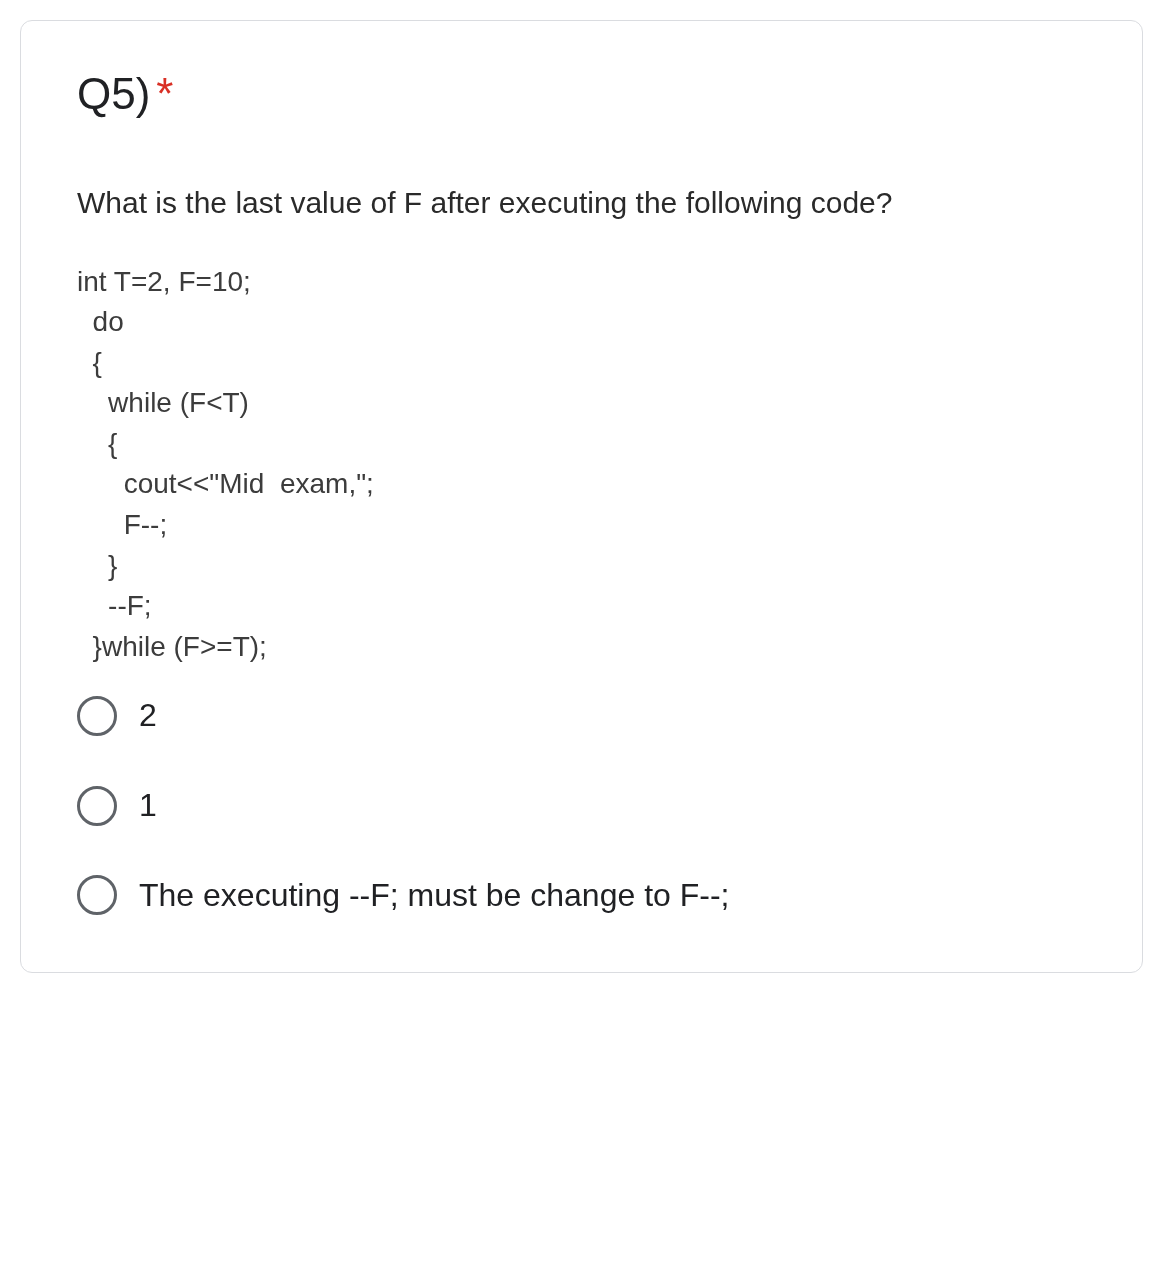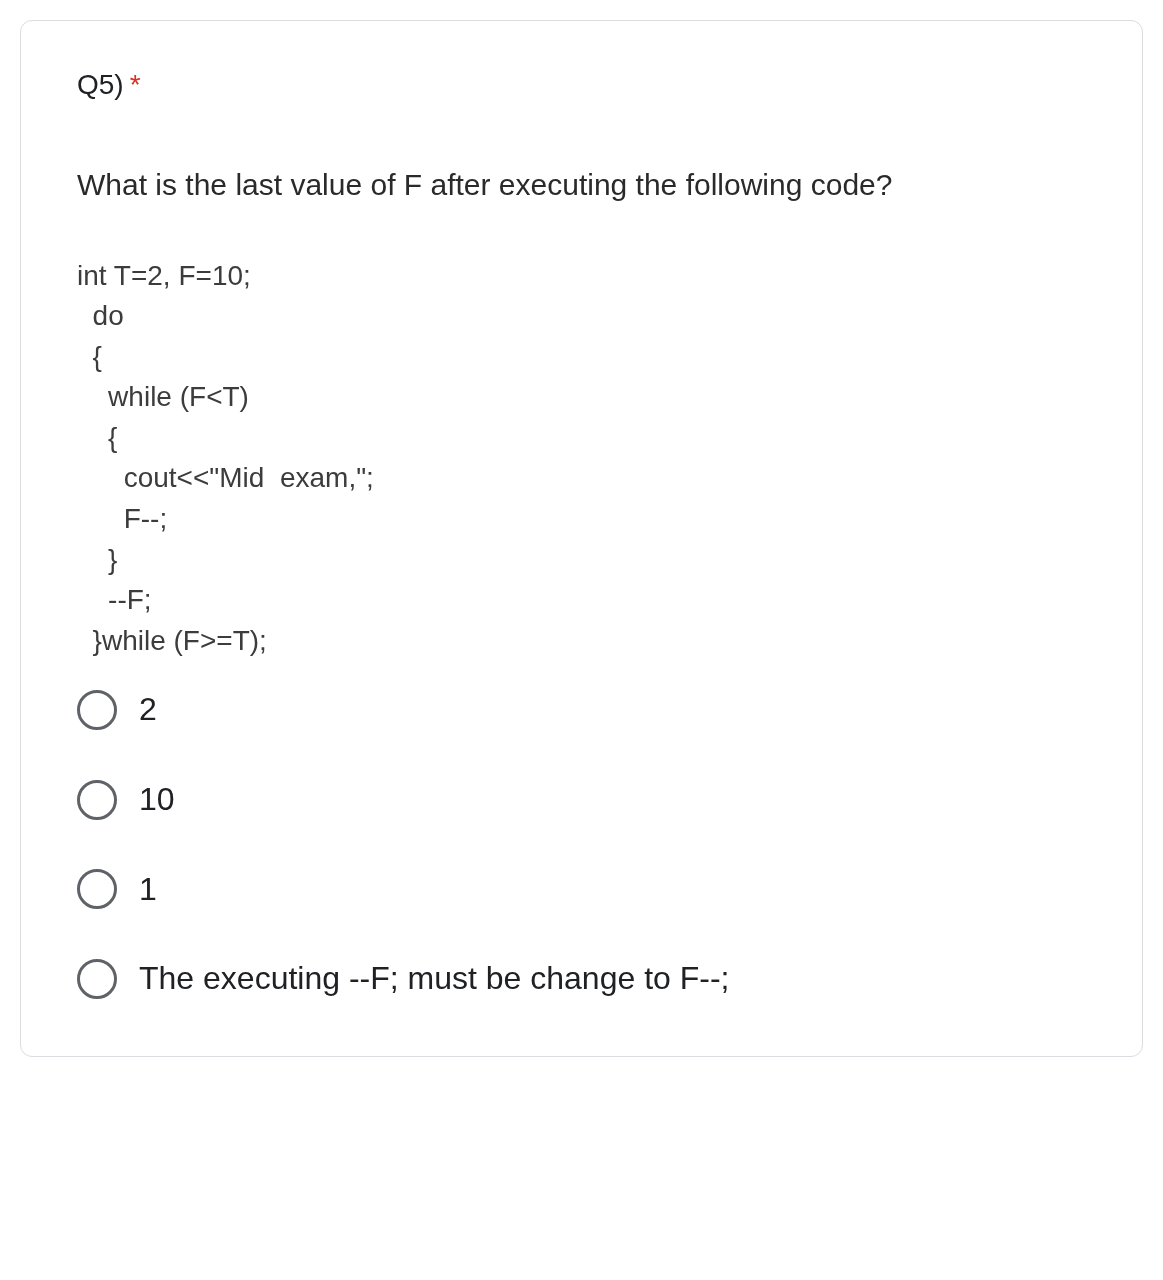--- a/index.html
+++ b/index.html
@@ -13,34 +13,34 @@
   .card {
     width: 100%;
     max-width: 1123px;
     margin: 0 auto;
     border: 1px solid #dadce0;
     border-radius: 12px;
     padding: 48px 56px 56px 56px;
     background: #fff;
   }
   .title-row {
-    font-size: 28px;
+    font-size: 44px;
     font-weight: 400;
     margin-bottom: 64px;
     letter-spacing: 0;
   }
   .required {
     color: #d93025;
     margin-left: 6px;
   }
   .prompt {
     font-size: 30px;
     font-weight: 400;
     color: #2a2a2a;
-    margin-bottom: 50px;
+    margin-bottom: 38px;
     line-height: 1.35;
   }
   .code-block {
     font-size: 28px;
     color: #3c3c3c;
     white-space: pre;
     margin-bottom: 28px;
     line-height: 1.45;
     font-family: Arial, sans-serif;
   }
@@ -91,24 +91,20 @@
     --F;
   }while (F&gt;=T);</div>
 
   <div class="options">
 
     <label class="option">
       <span class="radio-outer"></span>
       <span class="option-label">2</span>
     </label>
 
-    <label class="option">
-      <span class="radio-outer"></span>
-      <span class="option-label">10</span>
-    </label>
 
     <label class="option">
       <span class="radio-outer"></span>
       <span class="option-label">1</span>
     </label>
 
     <label class="option">
       <span class="radio-outer"></span>
       <span class="option-label">The executing --F; must be change to F--;</span>
     </label>

